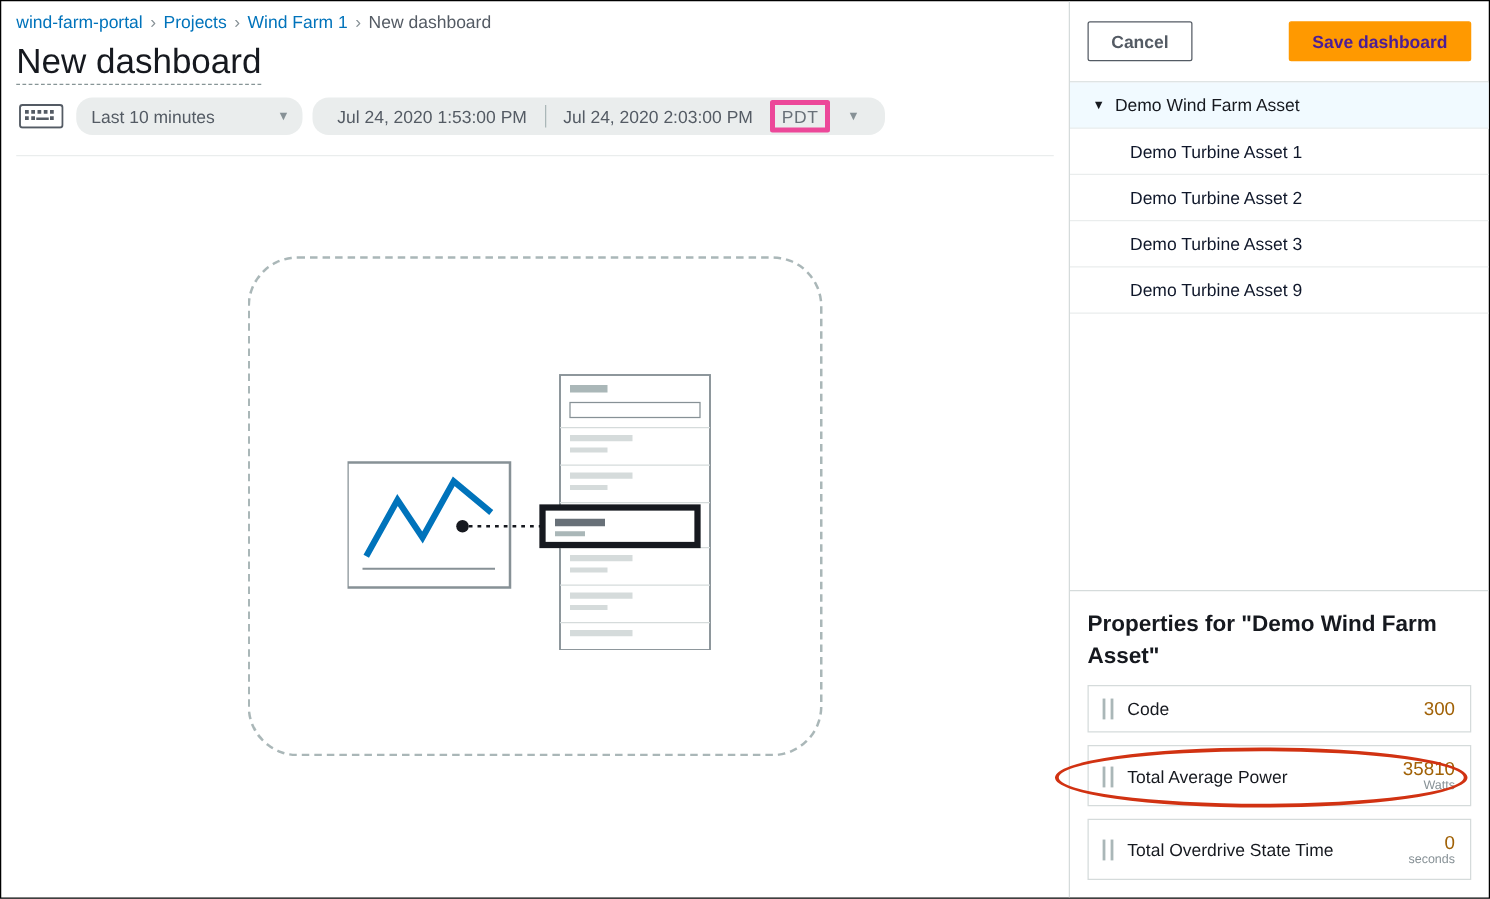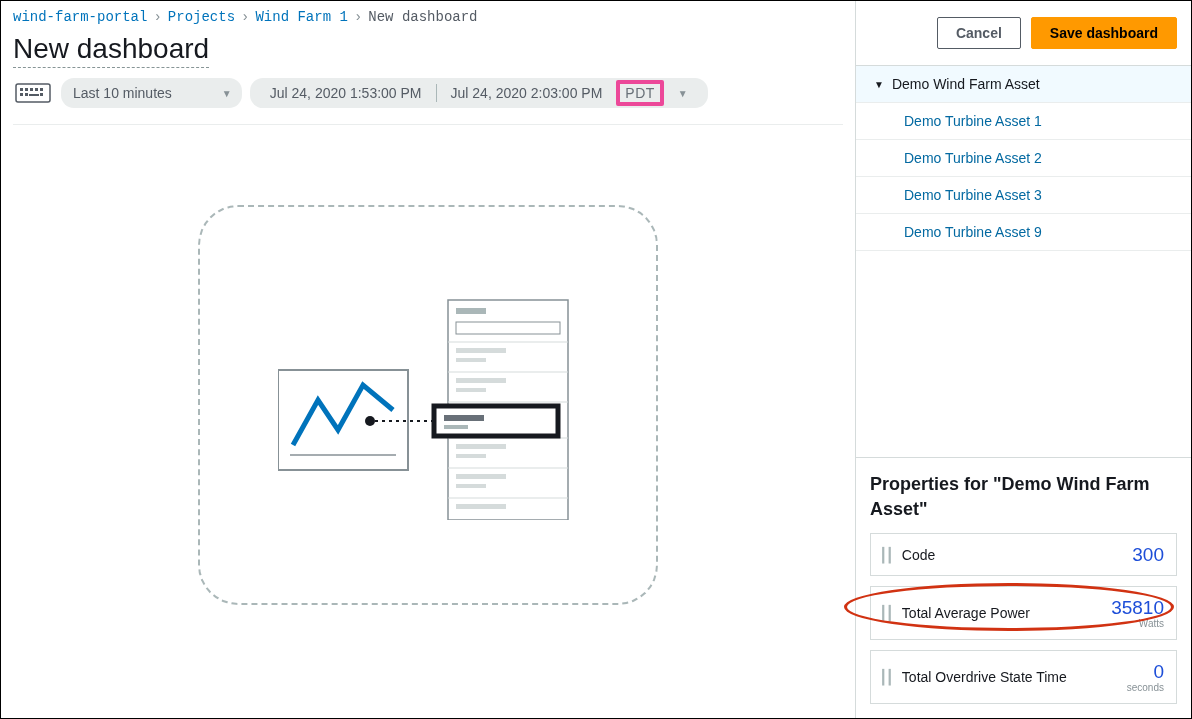--- a/index.html
+++ b/index.html
@@ -11,21 +11,21 @@
     width: 1192px;
     height: 719px;
     overflow: hidden;
     border: 1px solid #000;
   }
   .app { display: flex; height: 100%; }
   .main { flex: 1; padding: 4px 12px 12px 12px; border-right: 1px solid #d5dbdb; display: flex; flex-direction: column; }
   .side { width: 335px; display: flex; flex-direction: column; }
 
   
-  .breadcrumb { display: flex; align-items: center; gap: 6px; padding: 4px 0 8px 0; font-size: 14px; font-family: Liberation Mono, monospace; }
+  .breadcrumb { display: flex; align-items: center; gap: 6px; padding: 4px 0 8px 0; font-size: 14px; }
   .breadcrumb a { color: #0073bb; text-decoration: none; cursor: pointer; }
   .breadcrumb .chev { color: #879196; }
   .breadcrumb .current { color: #545b64; }
 
   
   .title-row { display: flex; align-items: center; }
   .title {
     font-size: 28px;
     font-weight: 400;
     color: #16191f;
@@ -70,39 +70,39 @@
     display:flex;
     flex-direction:column;
     align-items:center;
     justify-content:center;
     gap: 34px;
     position: relative;
   }
   .dz-text { font-size: 22px; font-weight: 700; color:#16191f; }
 
   
-  .actions { display:flex; justify-content:flex-end; gap:10px; padding: 16px 14px 16px 14px; }
+  .actions { display:flex; justify-content:space-between; gap:10px; padding: 16px 14px 16px 14px; }
   .btn {
     height: 32px;
     padding: 0 18px;
     font-size: 14px;
     font-weight: 700;
     border-radius: 2px;
     cursor: pointer;
     display:flex; align-items:center;
   }
   .btn-secondary { background:#fff; color:#545b64; border:1px solid #545b64; }
-  .btn-primary { background:#ff9900; color:#000000; border:1px solid #ff9900; }
+  .btn-primary { background:#ff9900; color:#4c1d95; border:1px solid #ff9900; }
 
   .tree { border-top:1px solid #d5dbdb; }
   .tree-item {
     display:flex; align-items:center;
     padding: 10px 12px 10px 18px;
     border-bottom: 1px solid #eaeded;
-    color:#0369a1;
+    color:#0f172a;
     font-size: 14px;
     cursor: pointer;
   }
   .tree-item.parent { background:#f1faff; color:#16191f; gap:8px; }
   .tree-item.parent .tri { font-size:10px; color:#16191f; }
   .tree-item.child { padding-left: 48px; }
 
   .tree-spacer { flex: 1; min-height: 100px; }
 
   .props-header {
@@ -119,21 +119,21 @@
     border: 1px solid #d5dbdb;
     display:flex; align-items:center;
     padding: 10px 12px 10px 8px;
     gap: 10px;
     cursor: grab;
     background:#fff;
   }
   .grip { color:#aab7b8; letter-spacing:-2px; font-size:14px; line-height: 6px; }
   .prop-name { flex:1; color:#16191f; font-size:14px; }
   .prop-val { text-align:right; }
-  .prop-val .num { font-size:19px; color:#1d4ed8; }
+  .prop-val .num { font-size:15px; color:#a16207; }
   .prop-val .unit { font-size:10px; color:#879196; display:block; margin-top:-1px; }
 
   .highlight-ring {
     position:absolute;
     border: 3px solid #d13212;
     border-radius: 50% / 50%;
     pointer-events:none;
   }
 </style>
 </head>

